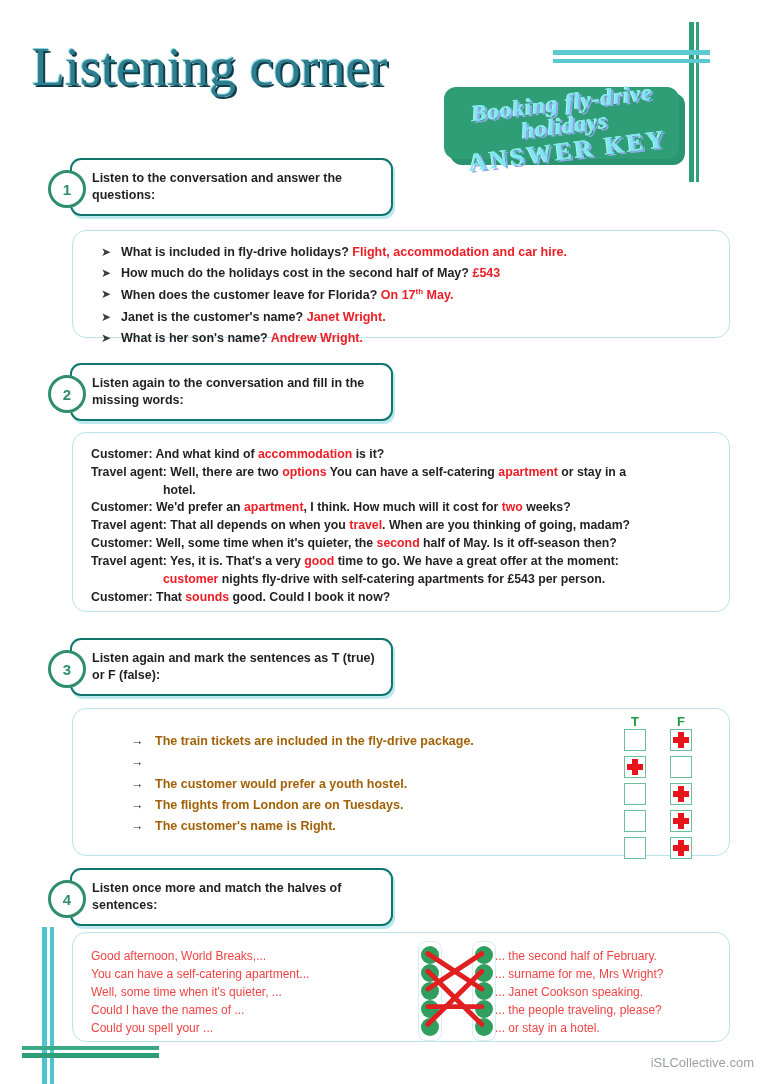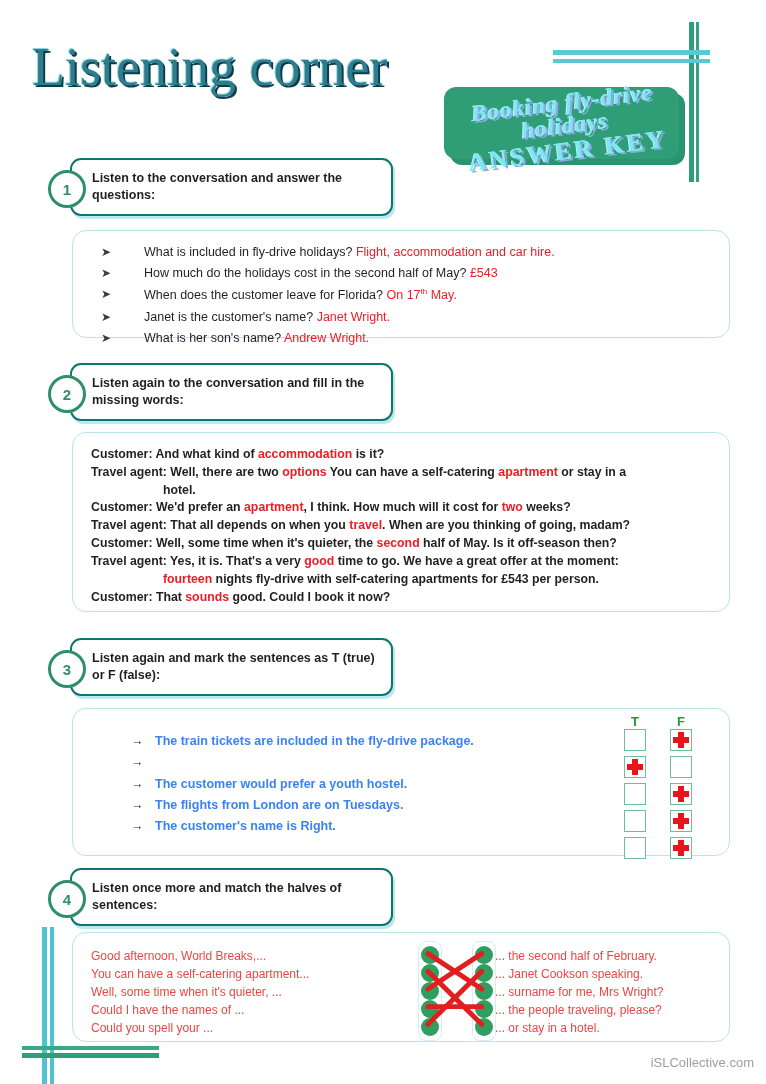--- a/index.html
+++ b/index.html
@@ -88,35 +88,35 @@
   .panel {
     position:absolute;
     border:1.5px solid #b9e4ea; border-radius:14px;
     background:#ffffff;
   }
 
   
   .q-list { padding:14px 0 0 28px; }
   .q-row { display:flex; align-items:flex-start; margin-bottom:5.5px; }
   .q-bullet { width:20px; color:#3b3b3b; font-size:12px; line-height:1.25; }
-  .q-text { font-size:12.5px; font-weight:normal; color:#231f20; line-height:1.25;margin-left:23px; }
+  .q-text { font-size:12.5px; font-weight:bold; color:#231f20; line-height:1.25; }
   .ans { color:#ee1c24; }
   .ans sup { font-size:8px; }
 
   
   .dlg { padding:13px 18px 0 18px; }
   .dlg-line { font-size:12.3px; font-weight:bold; color:#231f20; line-height:1.45; }
   .dlg-line.indent { padding-left:72px; }
   .gap { color:#ee1c24; }
 
   
   .tf-sentences { position:absolute; left:58px; top:24px; }
   .tf-row { display:flex; align-items:flex-start; margin-bottom:5px; }
   .tf-arrow { width:24px; font-size:12.5px; color:#231f20; line-height:1.3; }
-  .tf-text { font-size:12.5px; font-weight:bold; color:#3b82f6; line-height:1.3; }
+  .tf-text { font-size:12.5px; font-weight:bold; color:#a16207; line-height:1.3; }
 
   .tf-grid { position:absolute; left:539px; top:5px; }
   .tf-head { display:flex; }
   .tf-head div {
     width:46px; text-align:center;
     font-size:13px; font-weight:bold; color:#1a9c3c;
   }
   .tf-cells { display:flex; }
   .tf-col { width:46px; display:flex; flex-direction:column; align-items:center; }
   .tf-cell {
@@ -241,21 +241,21 @@
     <div class="dlg-line indent"><span>hotel.</span></div>
 
     <div class="dlg-line"><span>Customer: We'd prefer an </span><span class="gap">apartment</span><span>, I think. How much will it cost for </span><span class="gap">two</span><span> weeks?</span></div>
 
     <div class="dlg-line"><span>Travel agent: That all depends on when you </span><span class="gap">travel</span><span>. When are you thinking of going, madam?</span></div>
 
     <div class="dlg-line"><span>Customer: Well, some time when it's quieter, the </span><span class="gap">second</span><span> half of May. Is it off-season then?</span></div>
 
     <div class="dlg-line"><span>Travel agent: Yes, it is. That's a very </span><span class="gap">good</span><span> time to go. We have a great offer at the moment:</span></div>
 
-    <div class="dlg-line indent"><span class="gap">fourteen</span><span> nights fly-drive with self-catering apartments for £543 per person.</span></div>
+    <div class="dlg-line indent"><span class="gap">customer</span><span> nights fly-drive with self-catering apartments for £543 per person.</span></div>
 
     <div class="dlg-line"><span>Customer: That </span><span class="gap">sounds</span><span> good. Could I book it now?</span></div>
 
   </div>
 </div>
 
 <div class="instr" style="left:48px; top:638px;">
   <div class="circle">3</div>
   <div class="ibox">
     <span>Listen again and mark the sentences as T (true) or F (false):</span>
@@ -332,22 +332,22 @@
   <div class="match-left">
     <div class="m-line">Good afternoon, World Breaks,...</div>
     <div class="m-line">You can have a self-catering apartment...</div>
     <div class="m-line">Well, some time when it's quieter, ...</div>
     <div class="m-line">Could I have the names of ...</div>
     <div class="m-line">Could you spell your ...</div>
   </div>
 
   <div class="match-right">
     <div class="m-line">... the second half of February.</div>
+    <div class="m-line">... surname for me, Mrs Wright?</div>
     <div class="m-line">... Janet Cookson speaking.</div>
-    <div class="m-line">... surname for me, Mrs Wright?</div>
     <div class="m-line">... the people traveling, please?</div>
     <div class="m-line">... or stay in a hotel.</div>
   </div>
 
   <div class="dot-col left">
     <div class="dot" style="top:4px;"></div>
     <div class="dot" style="top:22px;"></div>
     <div class="dot" style="top:40px;"></div>
     <div class="dot" style="top:58px;"></div>
     <div class="dot" style="top:76px;"></div>

